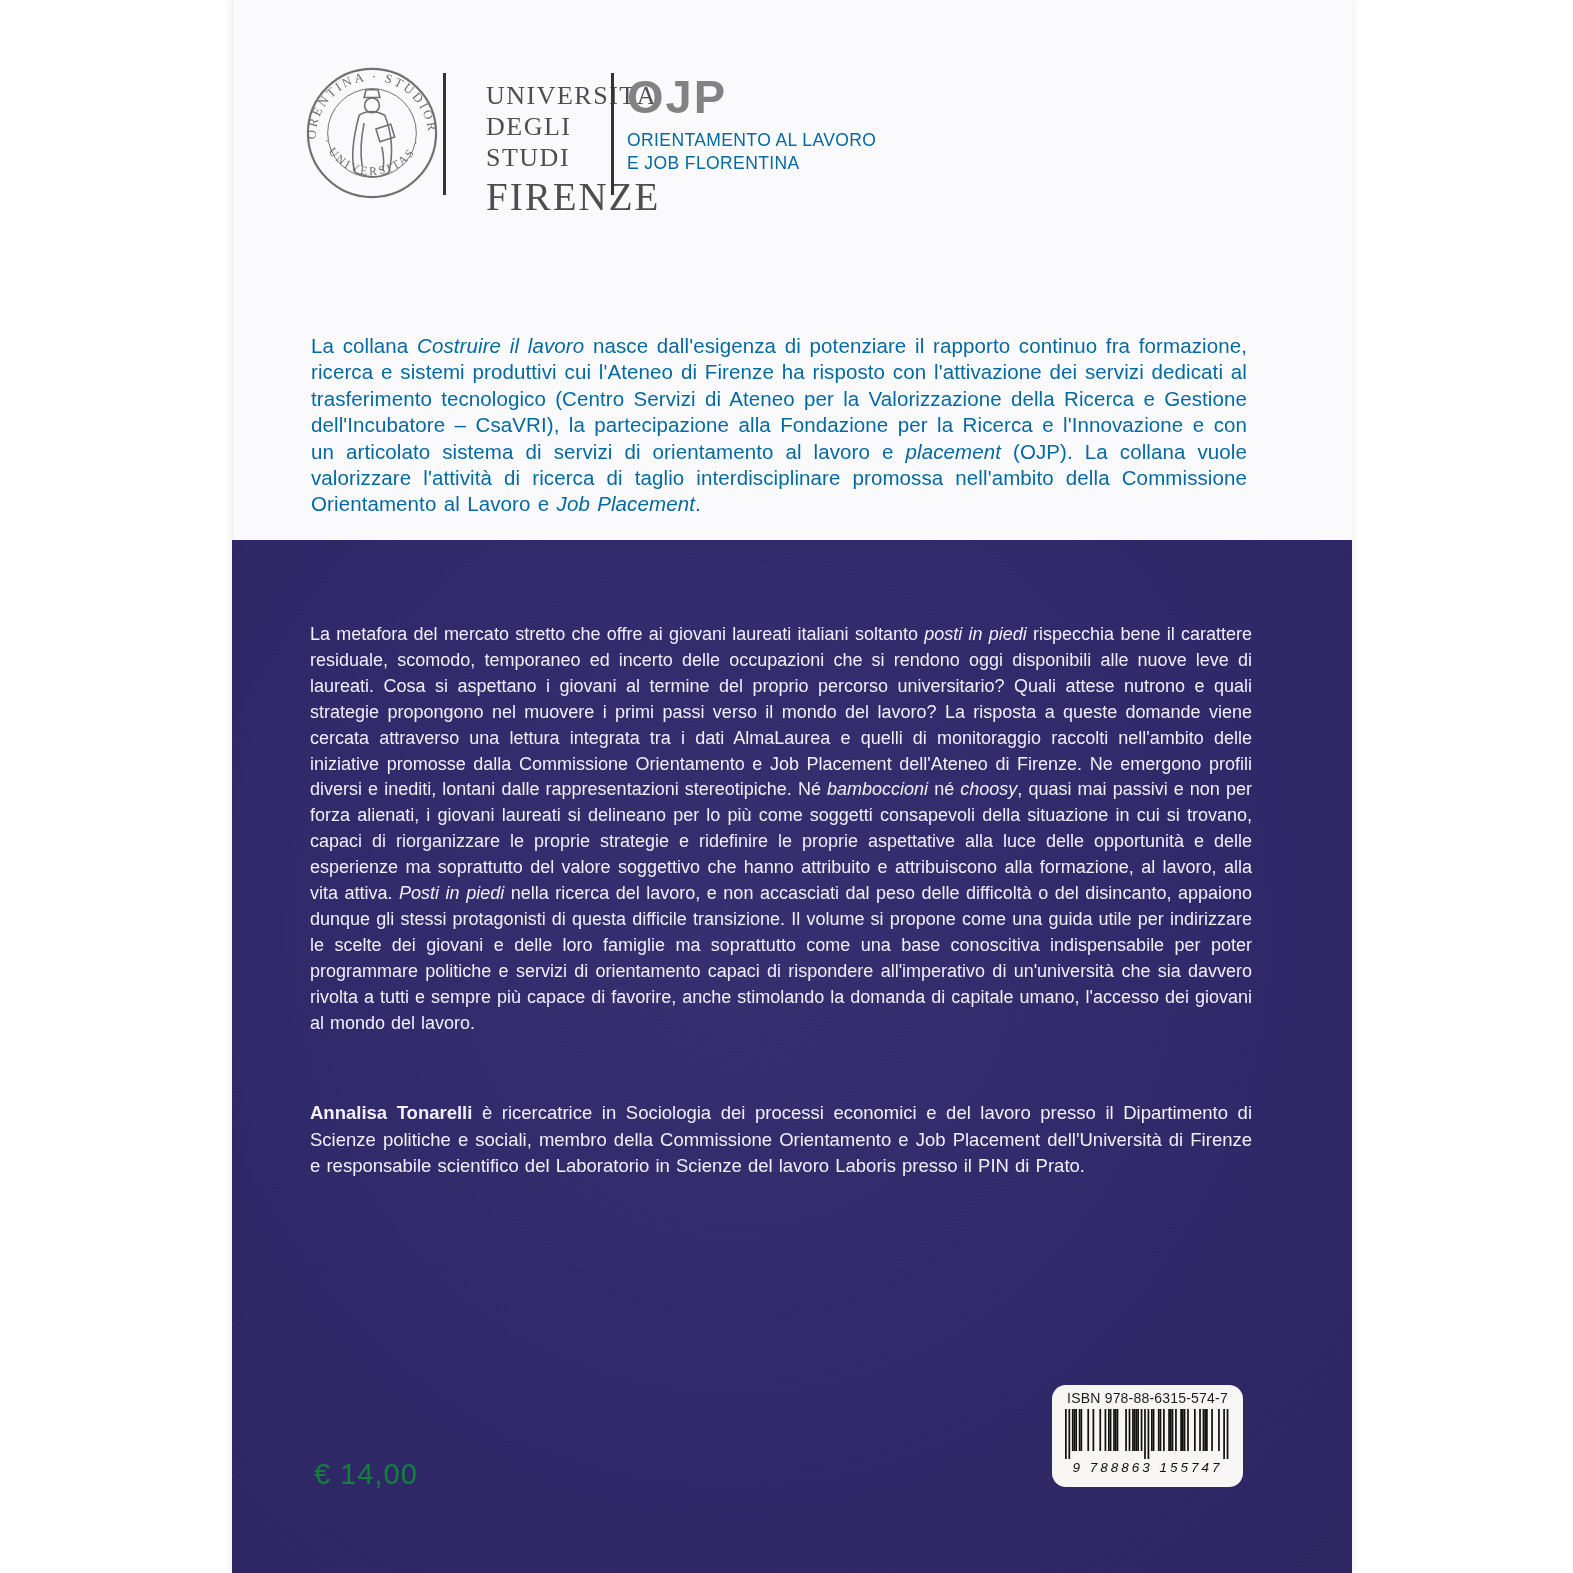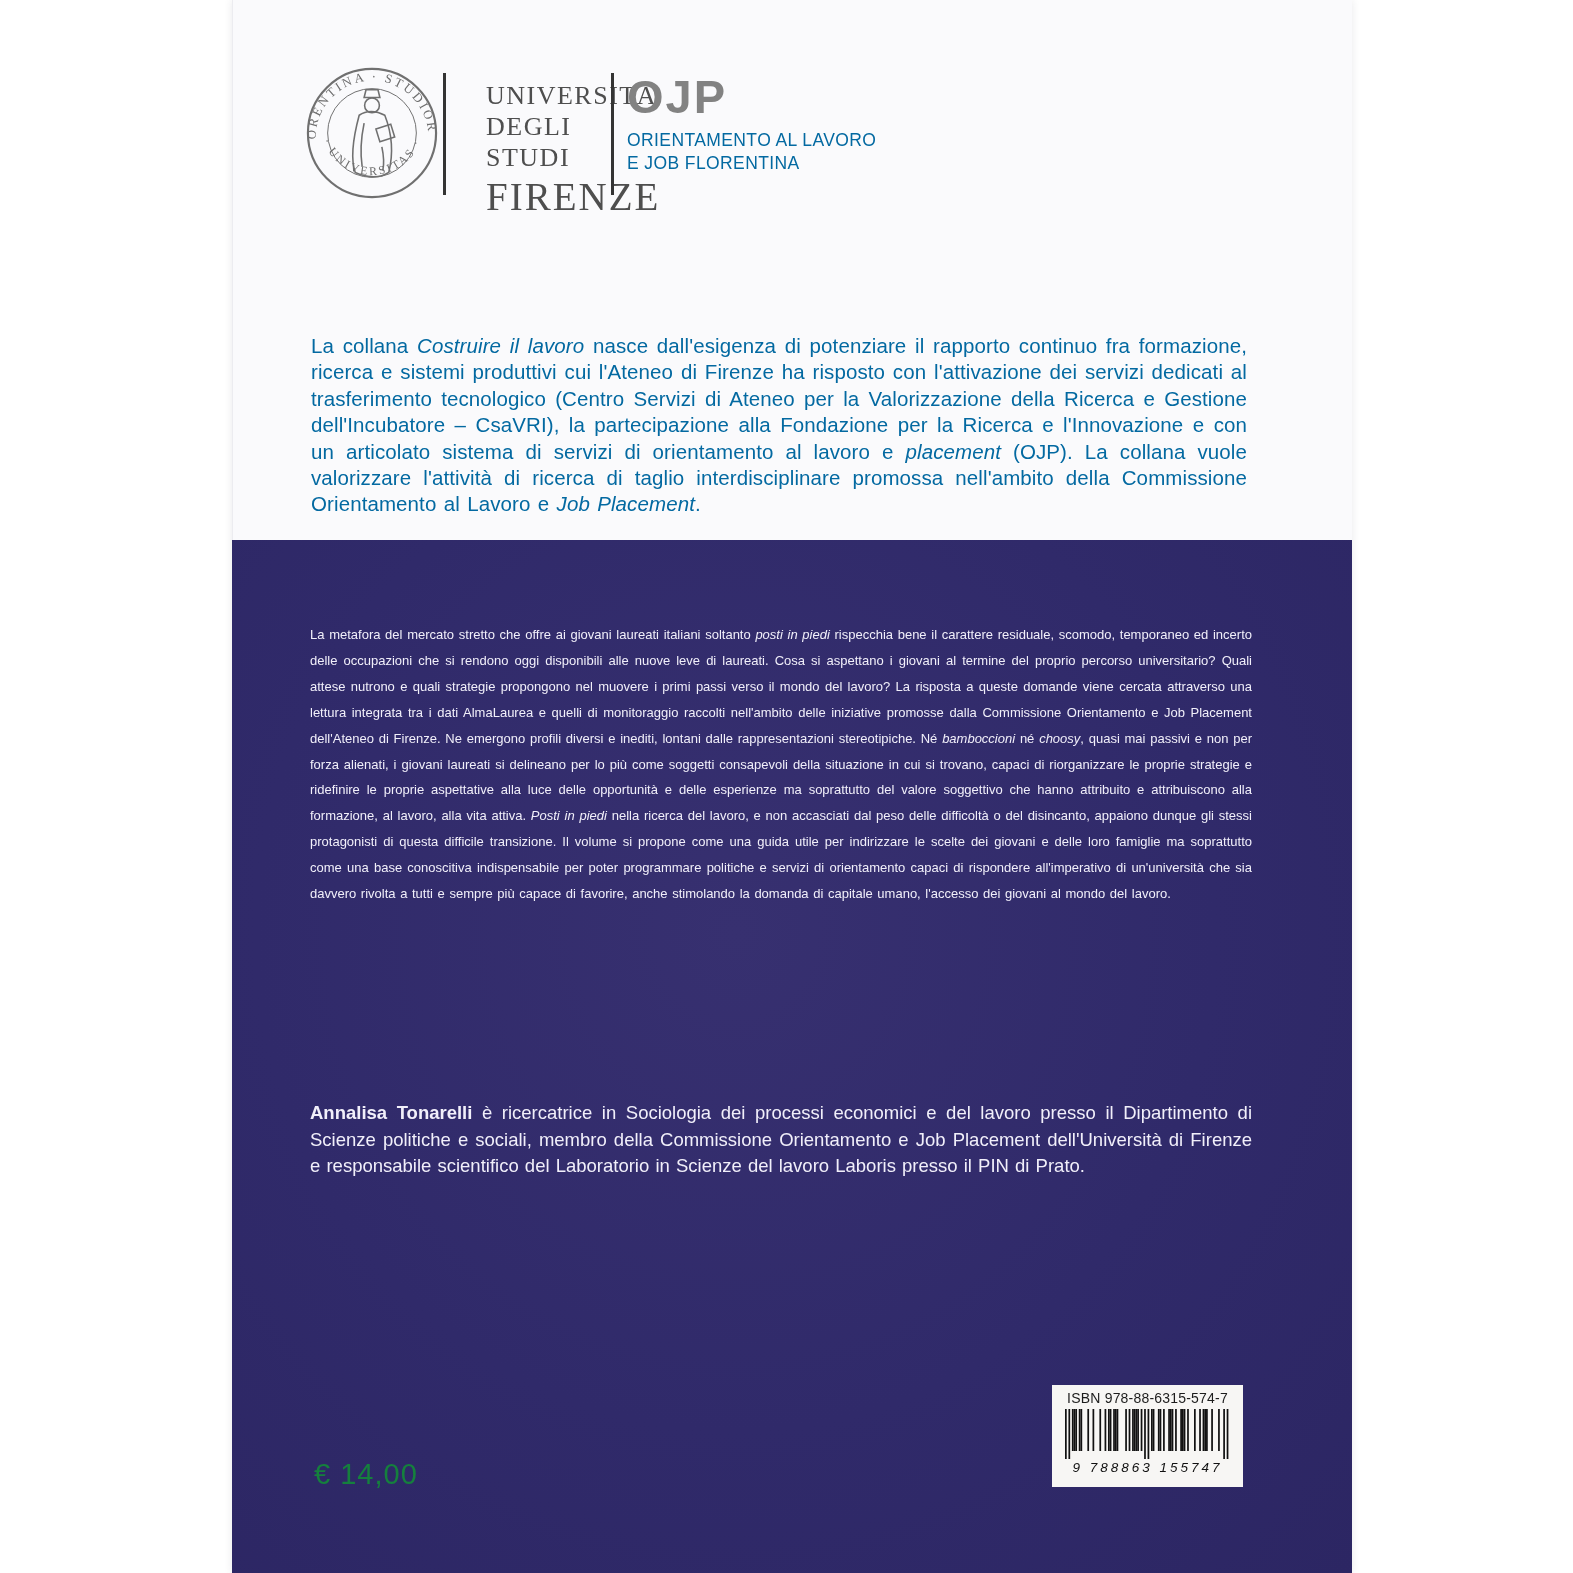--- a/index.html
+++ b/index.html
@@ -71,41 +71,41 @@
     word-spacing: 1.5px;
     letter-spacing: 0.1px;
     margin-top: 47px;
   }
   .series-blurb i, .synopsis i { font-style: italic; }
 
   
   .synopsis {
     position: absolute; left: 78px; top: 622px; width: 942px;
     color: #f1effa;
-    font-size: 13px; line-height: 25.9px;
+    font-size: 18px; line-height: 25.9px;
     text-align: justify;
     word-spacing: 1px;
   }
   .author-bio {
     position: absolute; left: 78px; top: 1100px; width: 942px;
     color: #f1effa;
     font-size: 18.5px; line-height: 26.5px;
     text-align: justify;
     word-spacing: 1px;
   }
   .author-bio b { font-weight: bold; }
 
   
   .isbn-box {
     position: absolute; left: 820px; top: 1385px;
     width: 191px; height: 102px;
     background: #f7f6f4;
     box-sizing: border-box;
     padding: 5px 6px 4px 6px;
-    display: flex; flex-direction: column; align-items: center;
+    display: flex; flex-direction: column; align-items: center; border-radius: 14px;
   }
   .isbn-label {
     color: #1d1d1d; font-size: 14px; letter-spacing: 0.2px; line-height: 17px;
     white-space: nowrap;
   }
   .barcode { margin-top: 2px; }
   .barcode rect { fill: #111111; }
   .isbn-digits {
     margin-top: 1px;
     color: #111111; font-size: 13.5px; letter-spacing: 3px; line-height: 15px;

